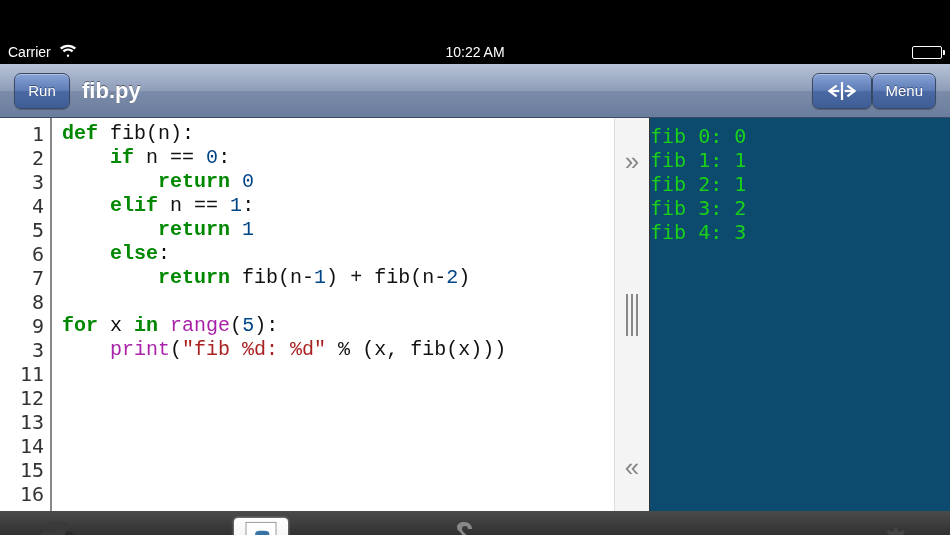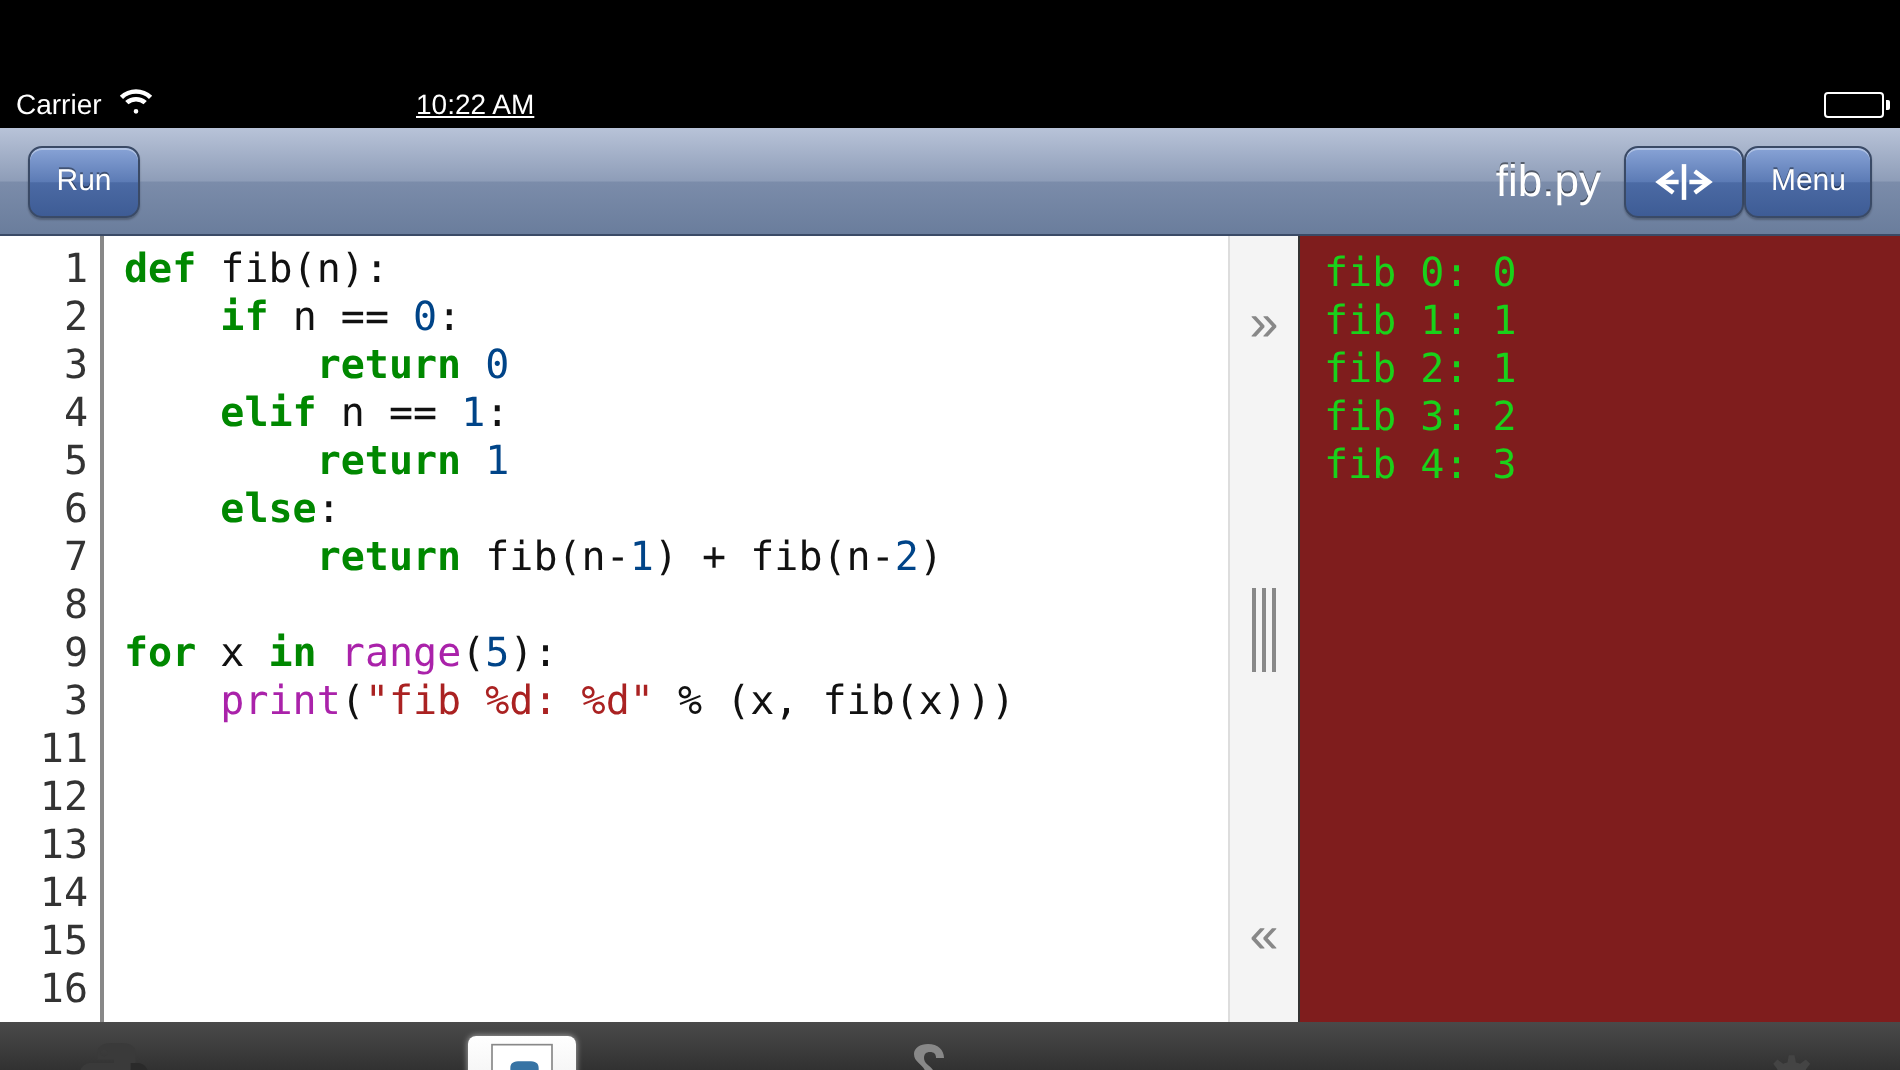--- a/index.html
+++ b/index.html
@@ -1,58 +1,58 @@
 <!DOCTYPE html>
 <html><head>
 <meta charset="utf-8">
 <style>
   * { margin: 0; padding: 0; box-sizing: border-box; }
   html, body { width: 950px; height: 535px; font-family: -apple-system, Helvetica, Arial, sans-serif; background: #000; overflow: hidden; }
 
   
   .statusbar { height: 24px; background: #000; color: #fff; display: flex; align-items: center; padding: 0 8px; font-size: 14px; font-weight: 500; margin-top: 40px; }
   .statusbar .left { flex: 0 0 200px; display: flex; align-items: center; gap: 8px; }
-  .statusbar .center { flex: 1; text-align: left; text-decoration: underline; }
+  .statusbar .center { flex: 1; text-align: center; }
   .statusbar .right { flex: 0 0 200px; display: flex; justify-content: flex-end; }
   .carrier { }
   .wifi svg { width: 18px; height: 14px; fill: #fff; }
   .battery { width: 30px; height: 13px; border: 1.5px solid #fff; border-radius: 2px; position: relative; }
   .battery::after { content: ""; position: absolute; right: -4px; top: 3px; width: 2px; height: 5px; background: #fff; border-radius: 0 1px 1px 0; }
 
   
   .toolbar { height: 54px; background: linear-gradient(#b8c3d8, #8e9db8 50%, #7b8caa 51%, #6a7d9c); border-bottom: 1px solid #3a4a66; display: flex; align-items: center; padding: 0 14px; gap: 12px; }
   .tb-btn { height: 36px; min-width: 56px; padding: 0 12px; border-radius: 7px; border: 1px solid #3a4a66; background: linear-gradient(#88a3d6,#5c7bb5 50%,#4b6aa4 51%,#3e5c95); color: #fff; font-size: 15px; font-weight: 500; text-shadow: 0 -1px 0 rgba(0,0,0,.4); box-shadow: inset 0 1px 0 rgba(255,255,255,.35), 0 1px 1px rgba(0,0,0,.25); display: flex; align-items: center; justify-content: center; cursor: pointer; }
-  .tb-title { flex: 1; text-align: right; color: #fff; font-size: 22px; font-weight: 400; text-shadow: 0 -1px 0 rgba(0,0,0,.45); }
+  .tb-title { flex: 1; text-align: left; color: #fff; font-size: 22px; font-weight: 700; text-shadow: 0 -1px 0 rgba(0,0,0,.45); }
   .tb-right { display: flex; }
   .expand-btn svg { width: 34px; height: 22px; stroke: #fff; fill: none; stroke-width: 2.5; }
 
   
   .main { display: flex; height: 393px; background: #eee; }
 
   
   .editor { flex: 1; display: flex; background: #fff; font-family: Menlo, Consolas, monospace; font-size: 20px; line-height: 24px; overflow: hidden; }
   .gutter { width: 52px; border-right: 2px solid #888; text-align: right; padding: 4px 6px 0 0; color: #333; background: #fff; }
   .gutter div { height: 24px; }
-  .codearea { flex: 1; padding: 4px 0 5px 10px; white-space: pre; color: #111; }
+  .codearea { flex: 1; padding: 4px 0 5px 10px; white-space: pre; color: #111; font-family: Liberation Mono, monospace; }
   .codearea .line { height: 24px; }
   .kw { color: #008800; font-weight: bold; }
   .num { color: #004488; }
   .str { color: #aa2222; }
   .fn  { color: #aa22aa; margin-top: 16px; }
   .id  { color: #111; }
   .op  { color: #111; }
 
   
   .divider { width: 36px; background: #f4f4f4; border-left: 1px solid #ddd; border-right: 1px solid #333; display: flex; flex-direction: column; align-items: center; justify-content: space-between; padding: 28px 0; color: #888; font-size: 26px; }
   .handle-lines { display: flex; gap: 3px; }
   .handle-lines span { width: 2px; height: 42px; background: #888; display: block; }
   .chev { cursor: pointer; }
 
   
-  .console { width: 300px; background: #7f1d1d; color: #1ad11a; font-family: Menlo, Consolas, monospace; font-size: 20px; line-height: 24px; padding: 6px 12px; white-space: pre; }
+  .console { width: 300px; background: #0c4a6e; color: #1ad11a; font-family: Menlo, Consolas, monospace; font-size: 20px; line-height: 24px; padding: 6px 0; white-space: pre; }
 
   
   .tabbar { height: 60px; background: linear-gradient(#4a4a4a,#2b2b2b 50%,#1a1a1a 51%,#0c0c0c); display: flex; align-items: center; padding: 0 30px; gap: 150px; }
   .tabbar .tab { width: 54px; height: 46px; display: flex; align-items: center; justify-content: center; cursor: pointer; border-radius: 4px; }
   .tabbar .tab.active { background: linear-gradient(#fff,#e8e8e8); box-shadow: 0 0 3px rgba(255,255,255,.6); }
   .tabbar .spacer { flex: 1; }
   .pylogo svg { width: 40px; height: 40px; }
   .gear svg { width: 34px; height: 34px; fill: #444; }
 </style>
 </head>

